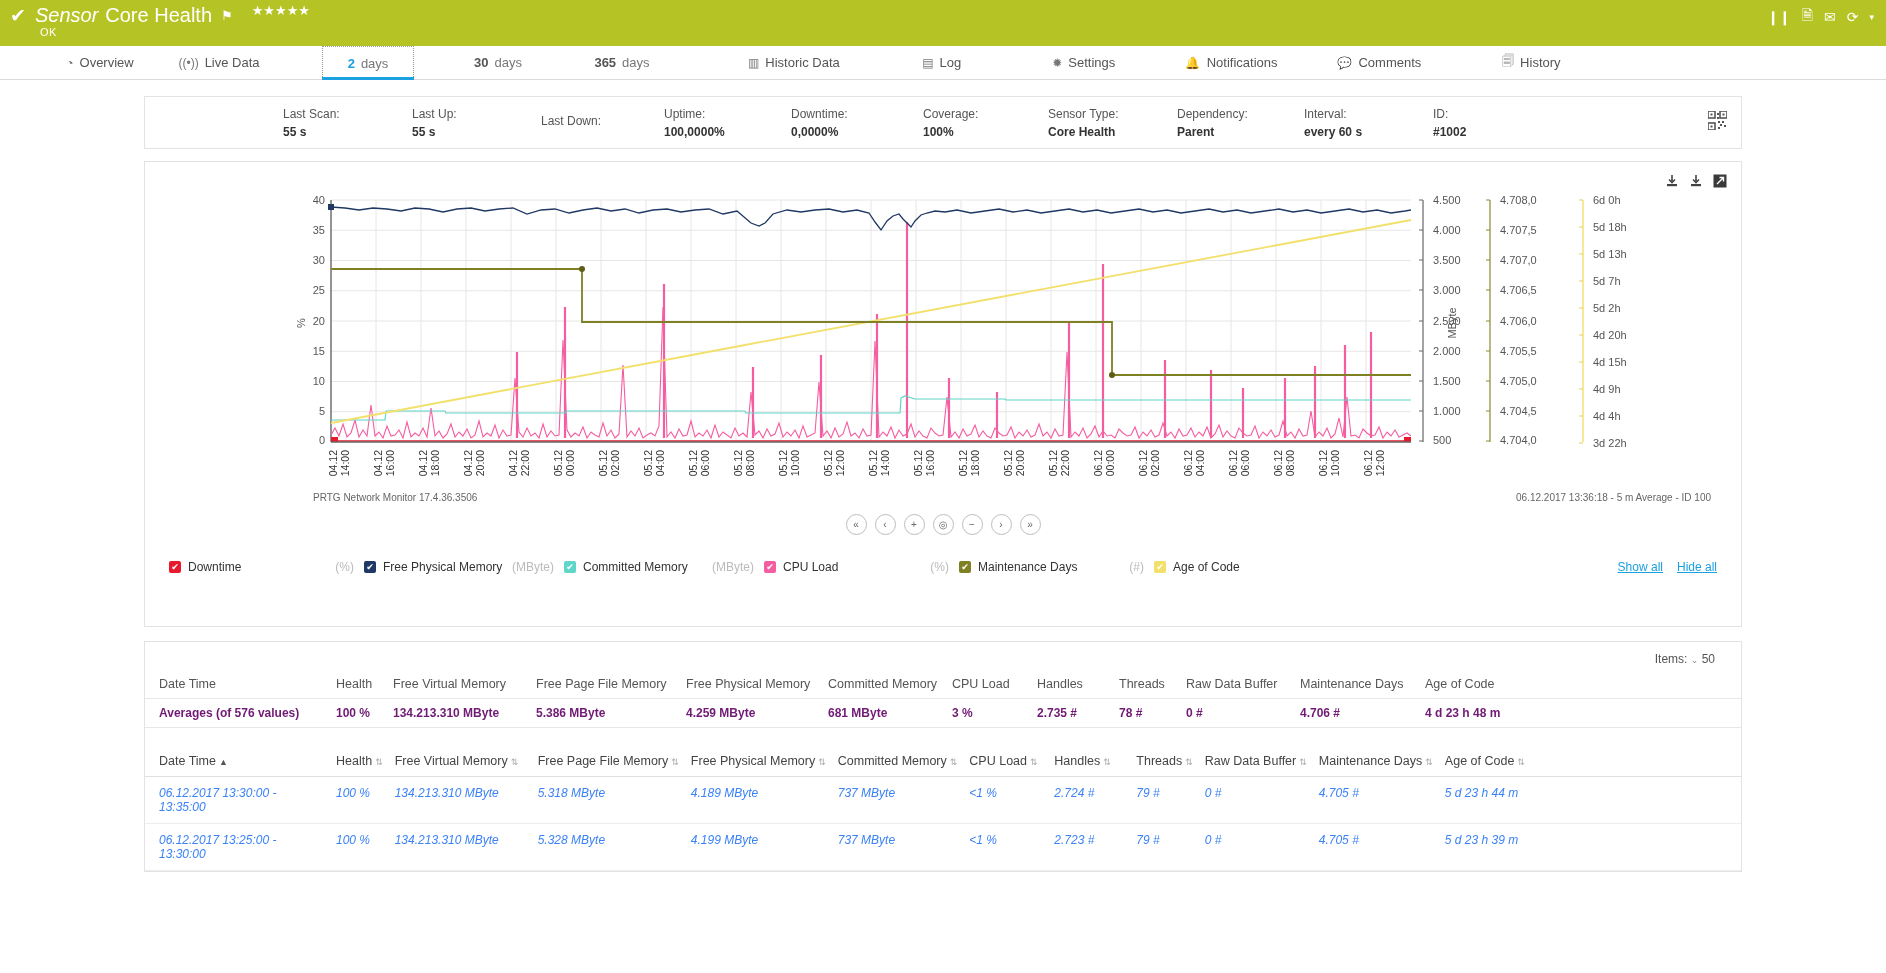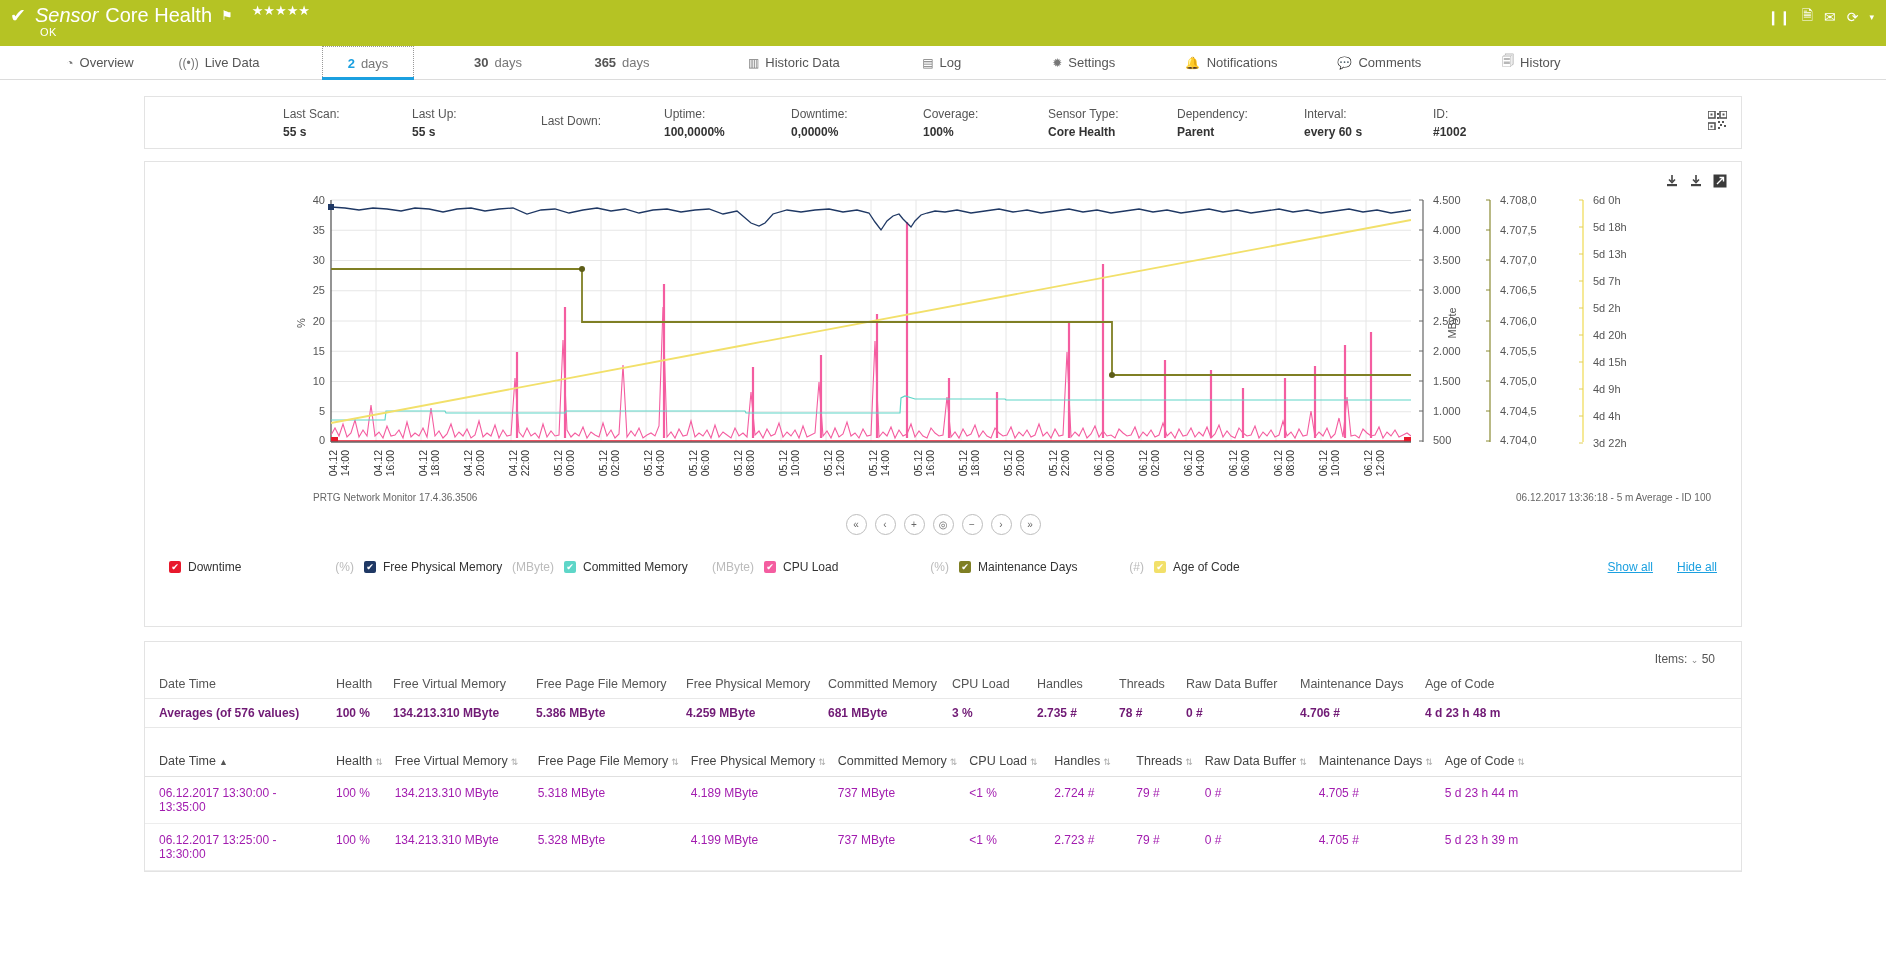--- a/index.html
+++ b/index.html
@@ -87,21 +87,21 @@
     position:absolute; left:0; right:0; top:390px; height:30px;
     display:flex; align-items:center; padding-left:24px; font-size:12px;
   }
   .legend-item { display:flex; align-items:center; gap:7px; margin-right:10px; }
   .lg-box {
     width:12px; height:12px; border-radius:2px; display:inline-flex;
     align-items:center; justify-content:center; color:#fff; font-size:9px; line-height:1;
   }
   .lg-label { color:#333; }
   .lg-unit { color:#bbb; }
-  .legend-links { position:absolute; right:24px; top:390px; height:30px; display:flex; align-items:center; gap:24px; }
+  .legend-links { position:absolute; right:24px; top:390px; height:30px; display:flex; align-items:center; gap:14px; }
   .legend-links a { color:#1ba0e0; text-decoration:underline; font-size:12px; cursor:pointer; }
 
   
   .table-panel { width:1598px; margin:14px auto 0 auto; padding:0; position:relative; }
   .items-row { text-align:right; padding:10px 26px 4px 0; font-size:12px; color:#555; }
   .items-row .caret { color:#888; font-size:9px; }
 
   table { border-collapse:collapse; width:100%; font-size:12px; }
   .avg-table th, .avg-table td { text-align:left; padding:7px 6px; }
   .avg-table th { font-weight:normal; color:#555; font-size:12.5px; }
@@ -109,21 +109,21 @@
   .avg-table tr.avg-row td.lead { font-weight:bold; }
   .avg-table td { color:#333; }
 
   .data-table { margin-top:18px; }
   .data-table th {
     text-align:left; padding:8px 6px; font-weight:normal; color:#444;
     border-bottom:1px solid #e0e0e0; white-space:nowrap; cursor:pointer; font-size:12.5px;
   }
   .data-table th .sort { color:#aaa; font-size:9px; margin-left:3px; }
   .data-table th .sort.on { color:#555; }
-  .data-table td { padding:9px 6px; color:#a21caf; border-bottom:1px solid #ededed; vertical-align:top; }
+  .data-table td { padding:9px 6px; color:#3b82f6; border-bottom:1px solid #ededed; vertical-align:top;font-style:italic; }
   .col-first { padding-left:14px !important; }
 </style>
 </head>
 <body>
 
 <div class="topbar">
   <div class="title-wrap">
     <span class="check-glyph">✔</span>
     <span class="sensor-word">Sensor</span>
     <span class="sensor-name">Core Health</span>

